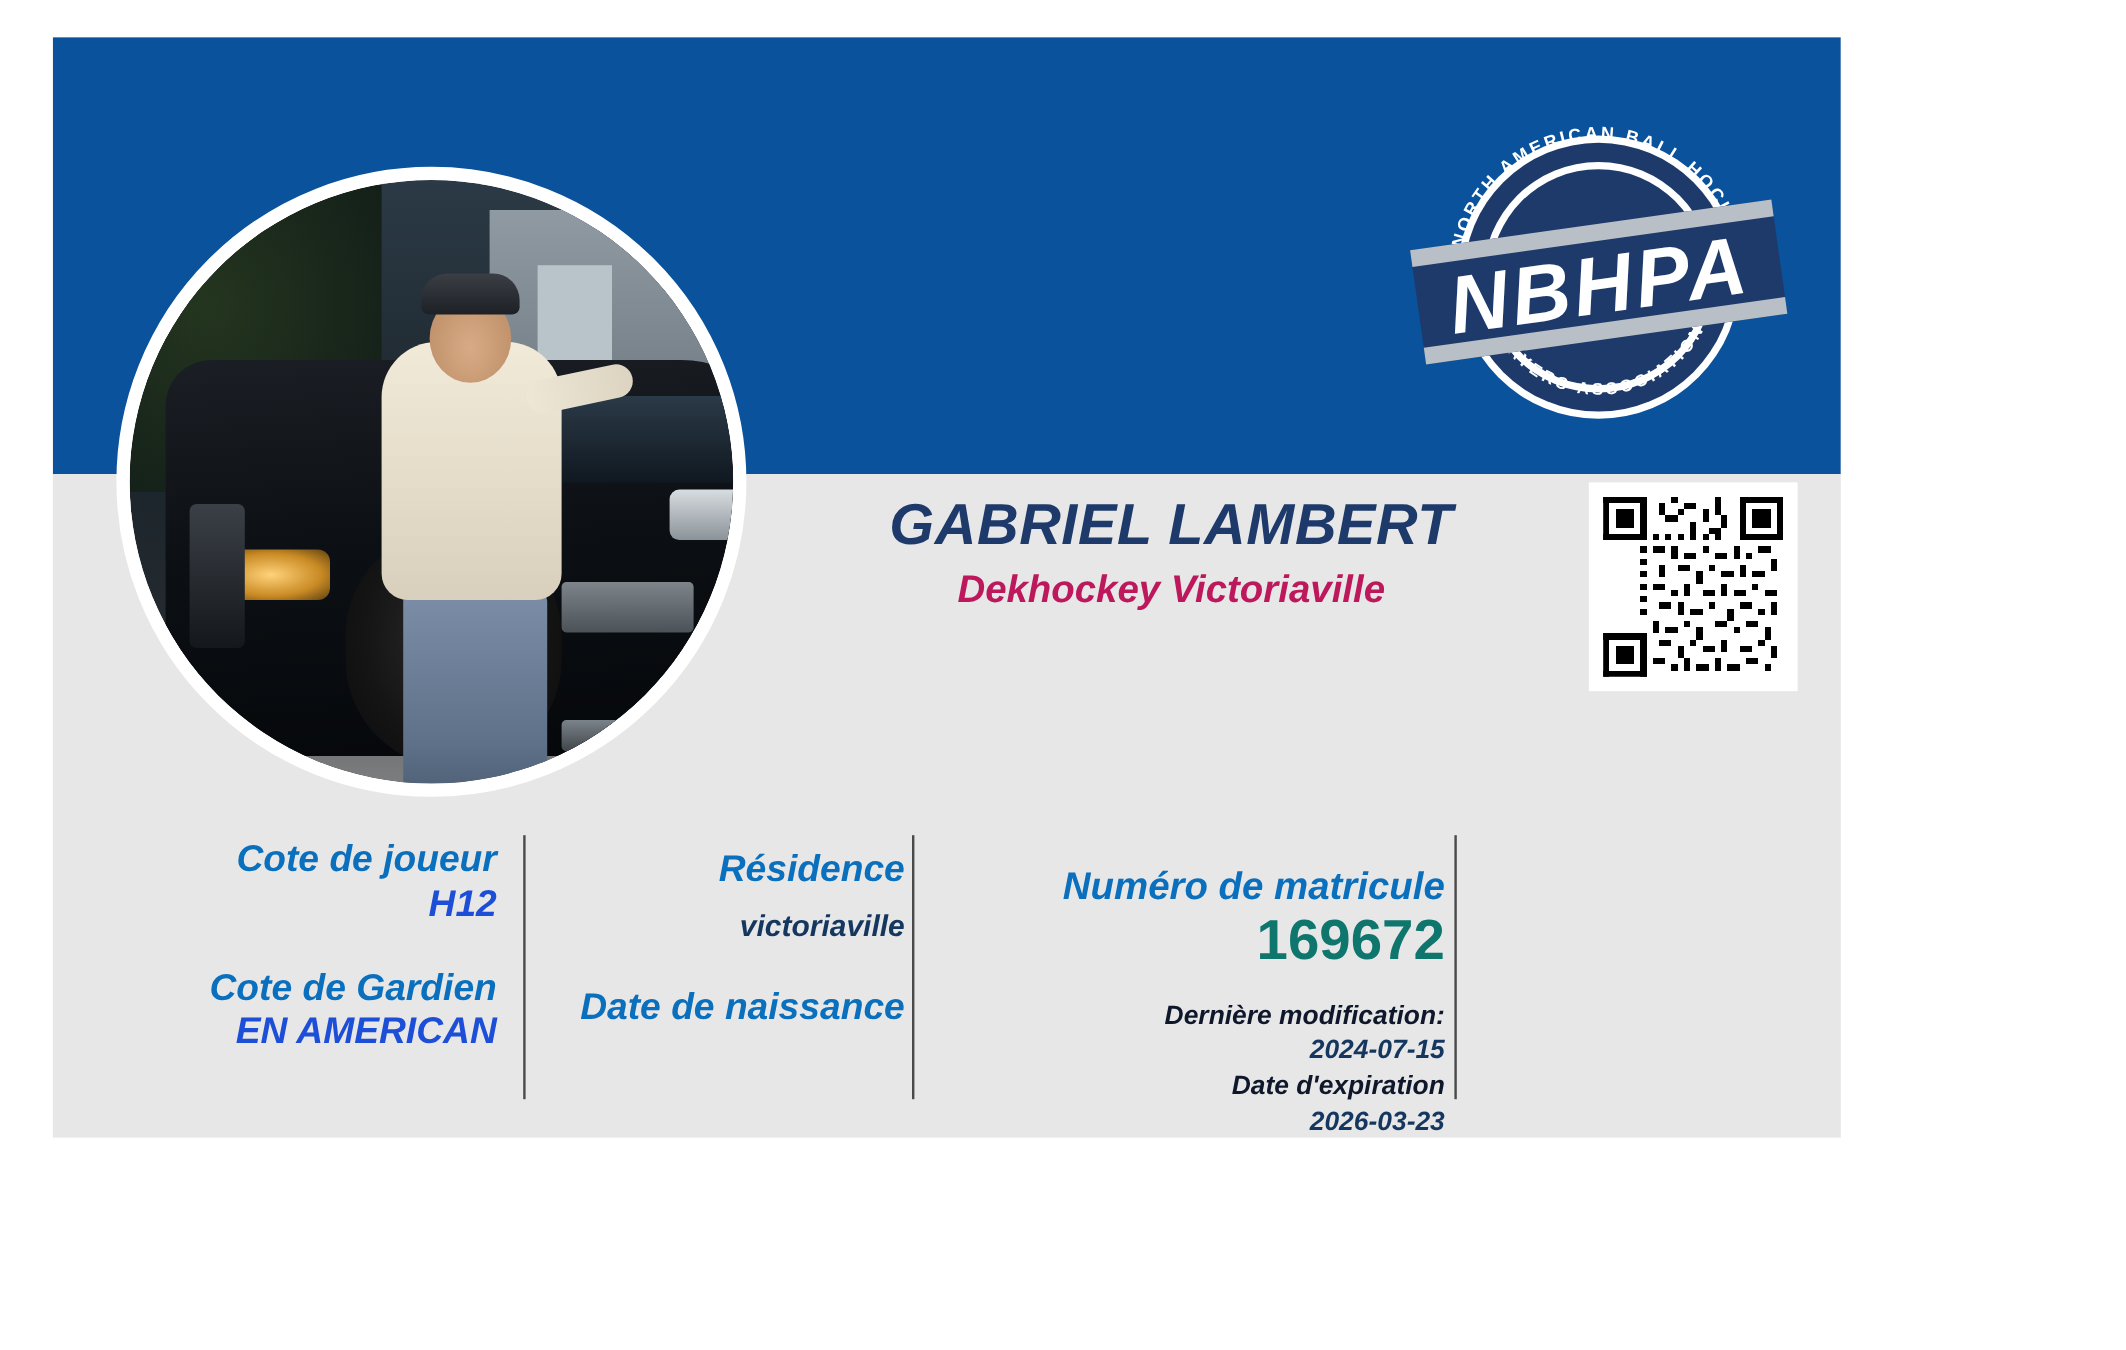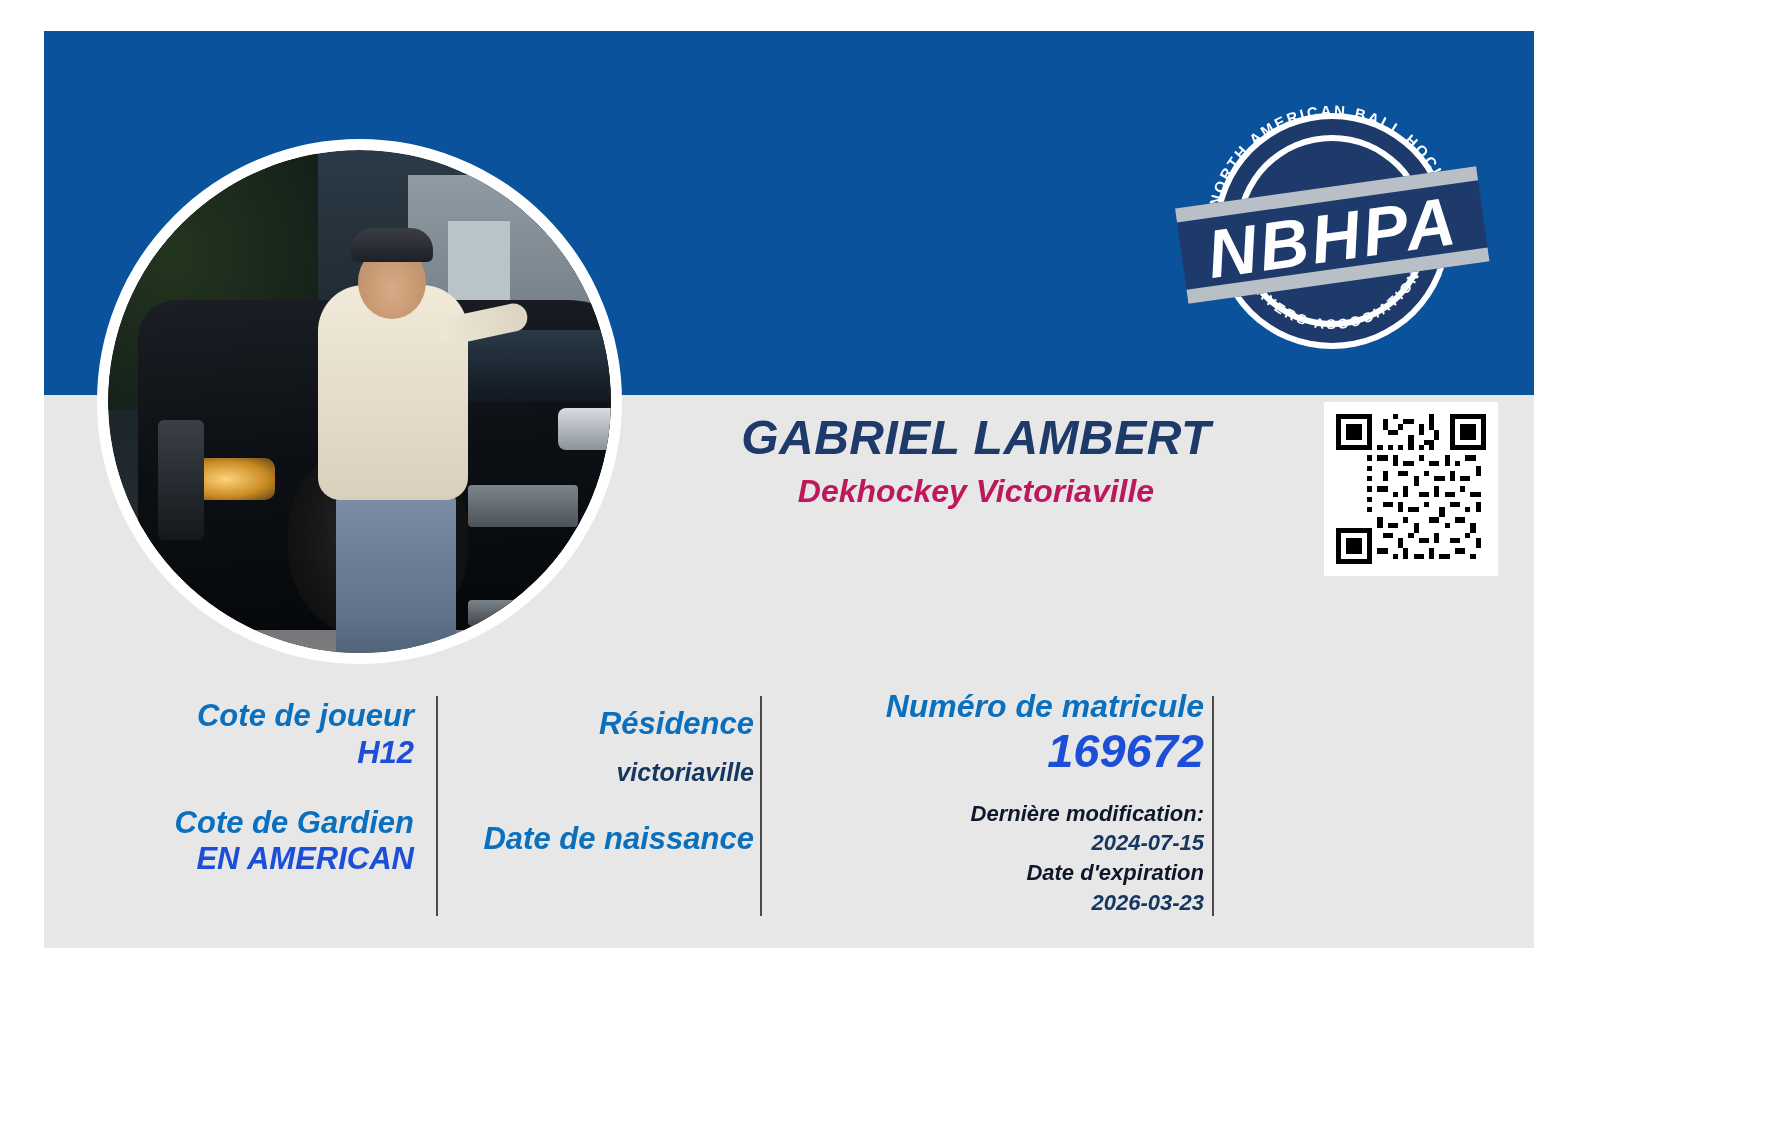--- a/index.html
+++ b/index.html
@@ -246,26 +246,26 @@
     color: #14365f;
     margin-top: 16px;
   }
   .spacer { height: 34px; }
 
   .matricule-lbl {
     font-size: 32px;
     font-weight: bold;
     font-style: italic;
     color: #0a6fbd;
+    margin-top: 32px;
   }
   .matricule-val {
     font-size: 47px;
     font-weight: bold;
-    font-style: italic;
-    color: #1d4ed8;
+    color: #0f766e;
     line-height: 1.1;
   }
   .meta {
     margin-top: 22px;
     font-size: 22px;
     font-weight: bold;
     font-style: italic;
     color: #14365f;
     line-height: 1.35;
   }

